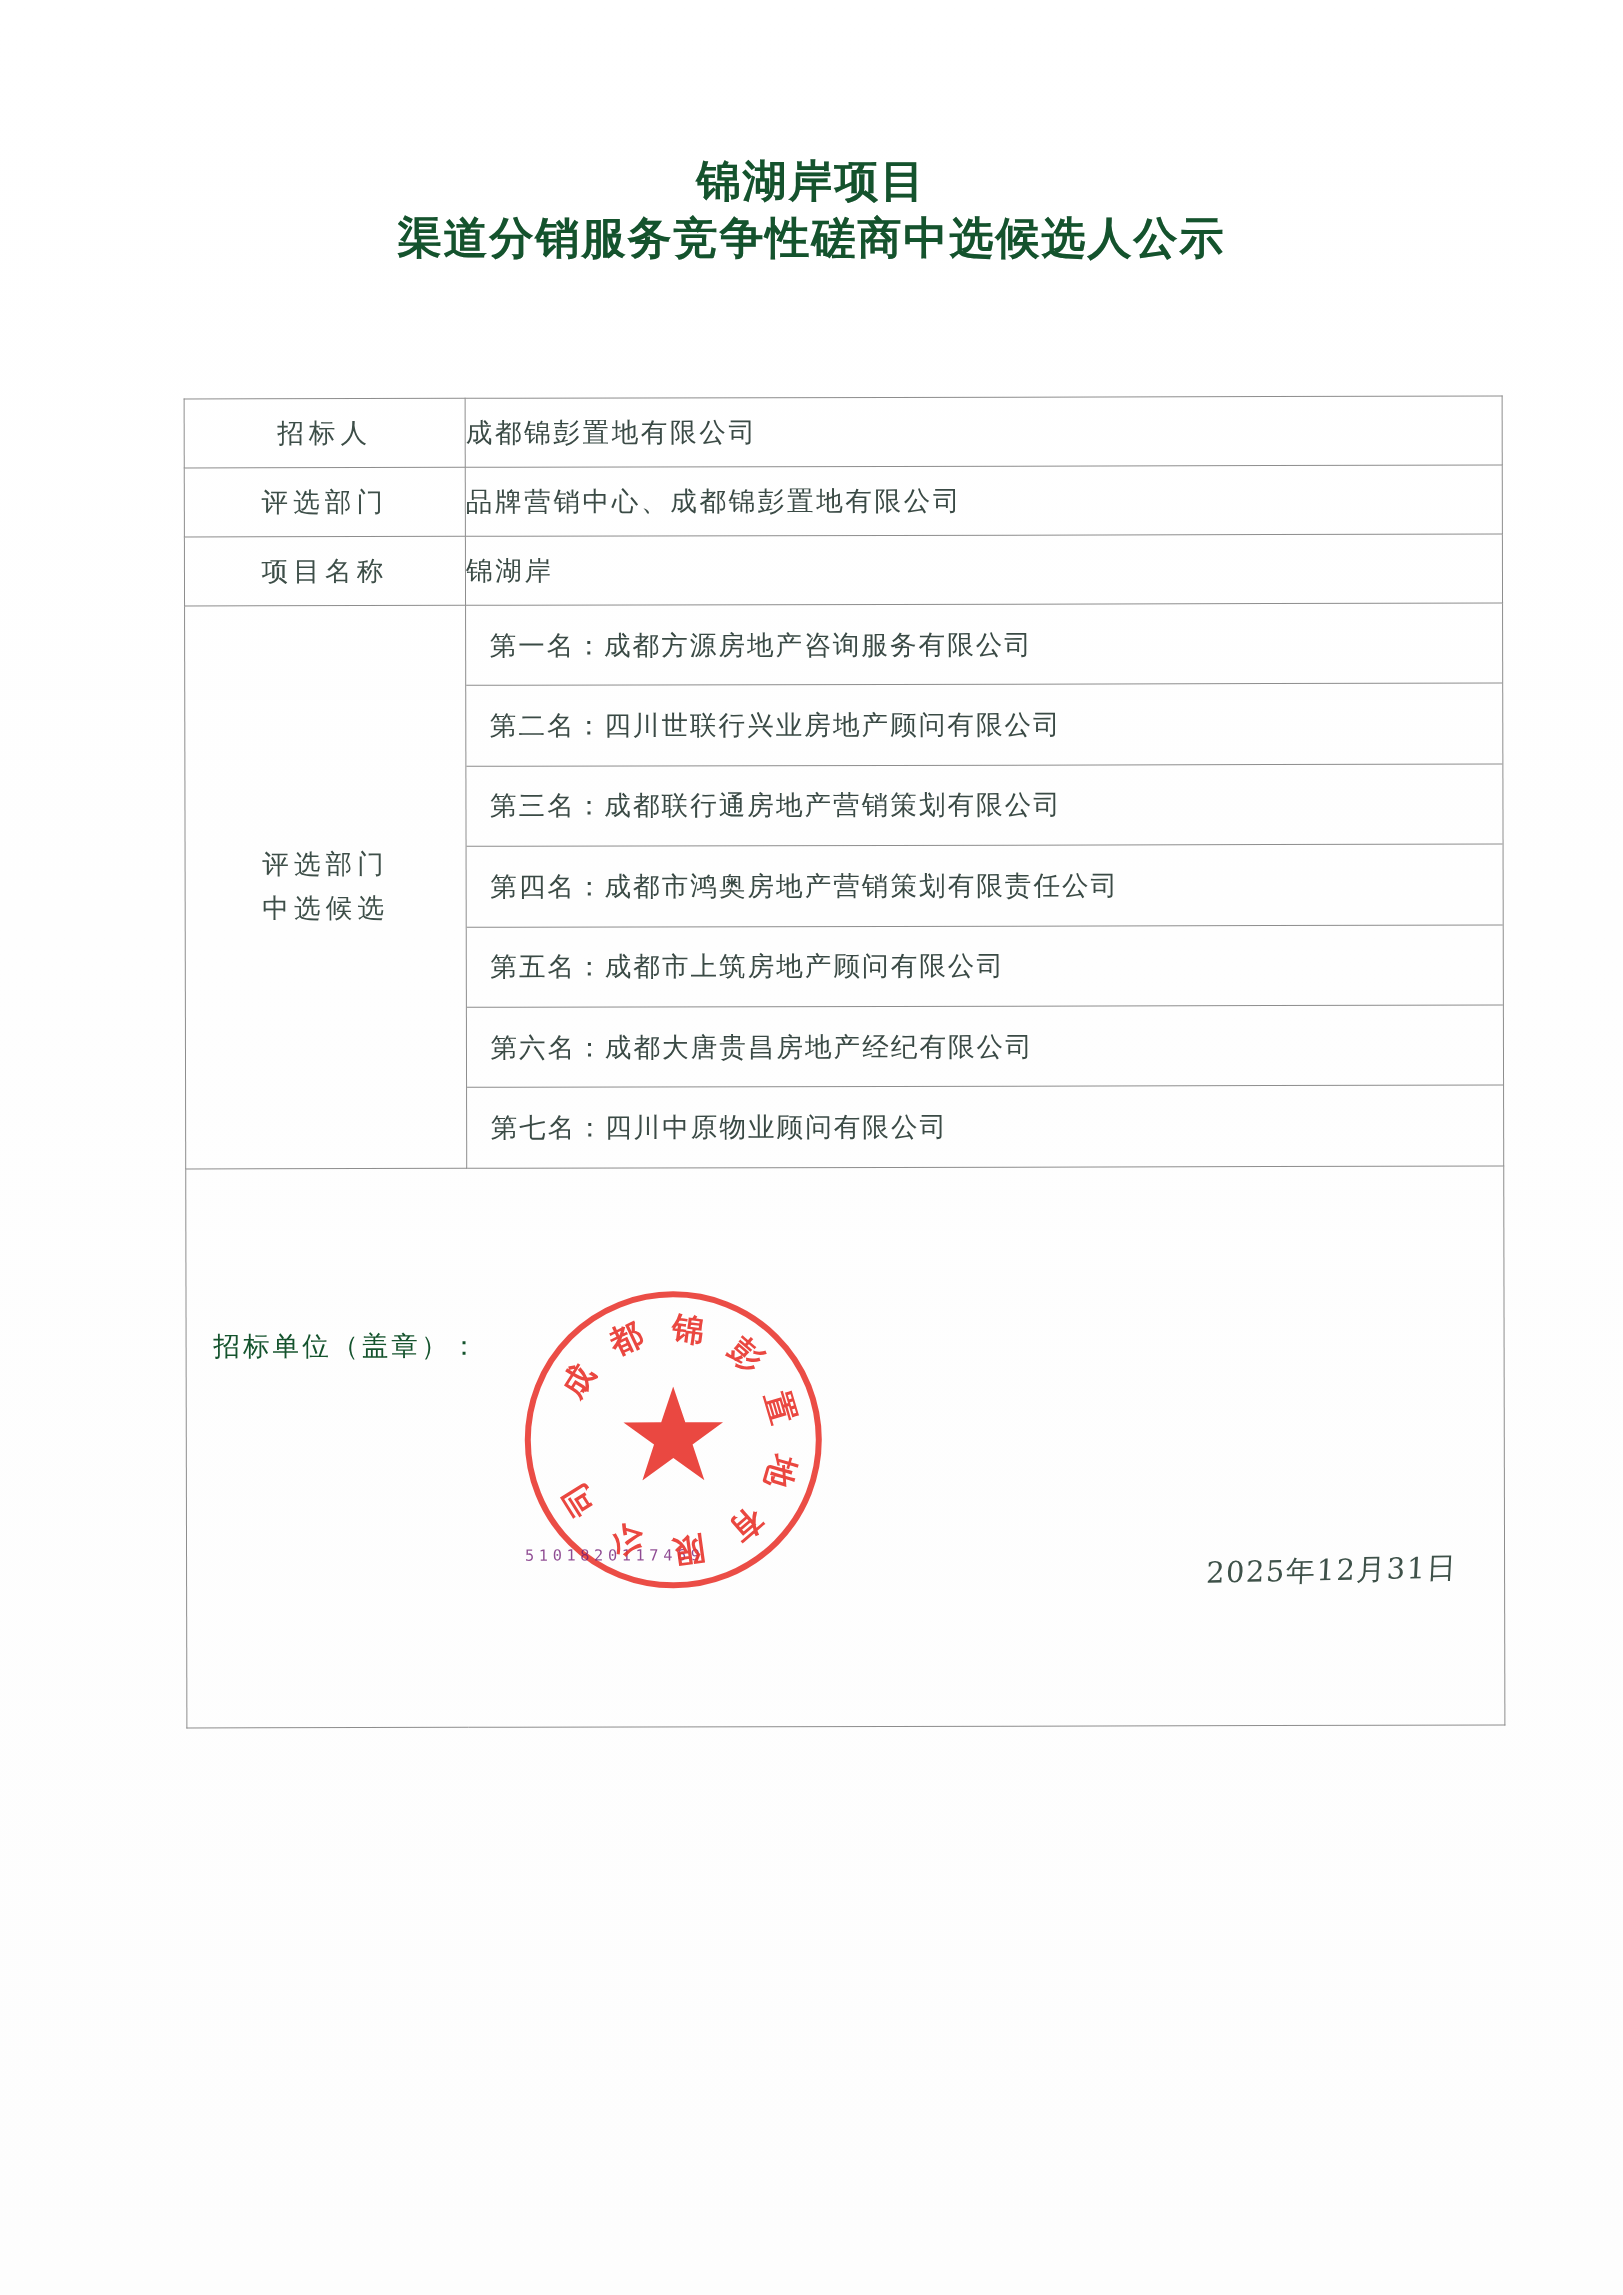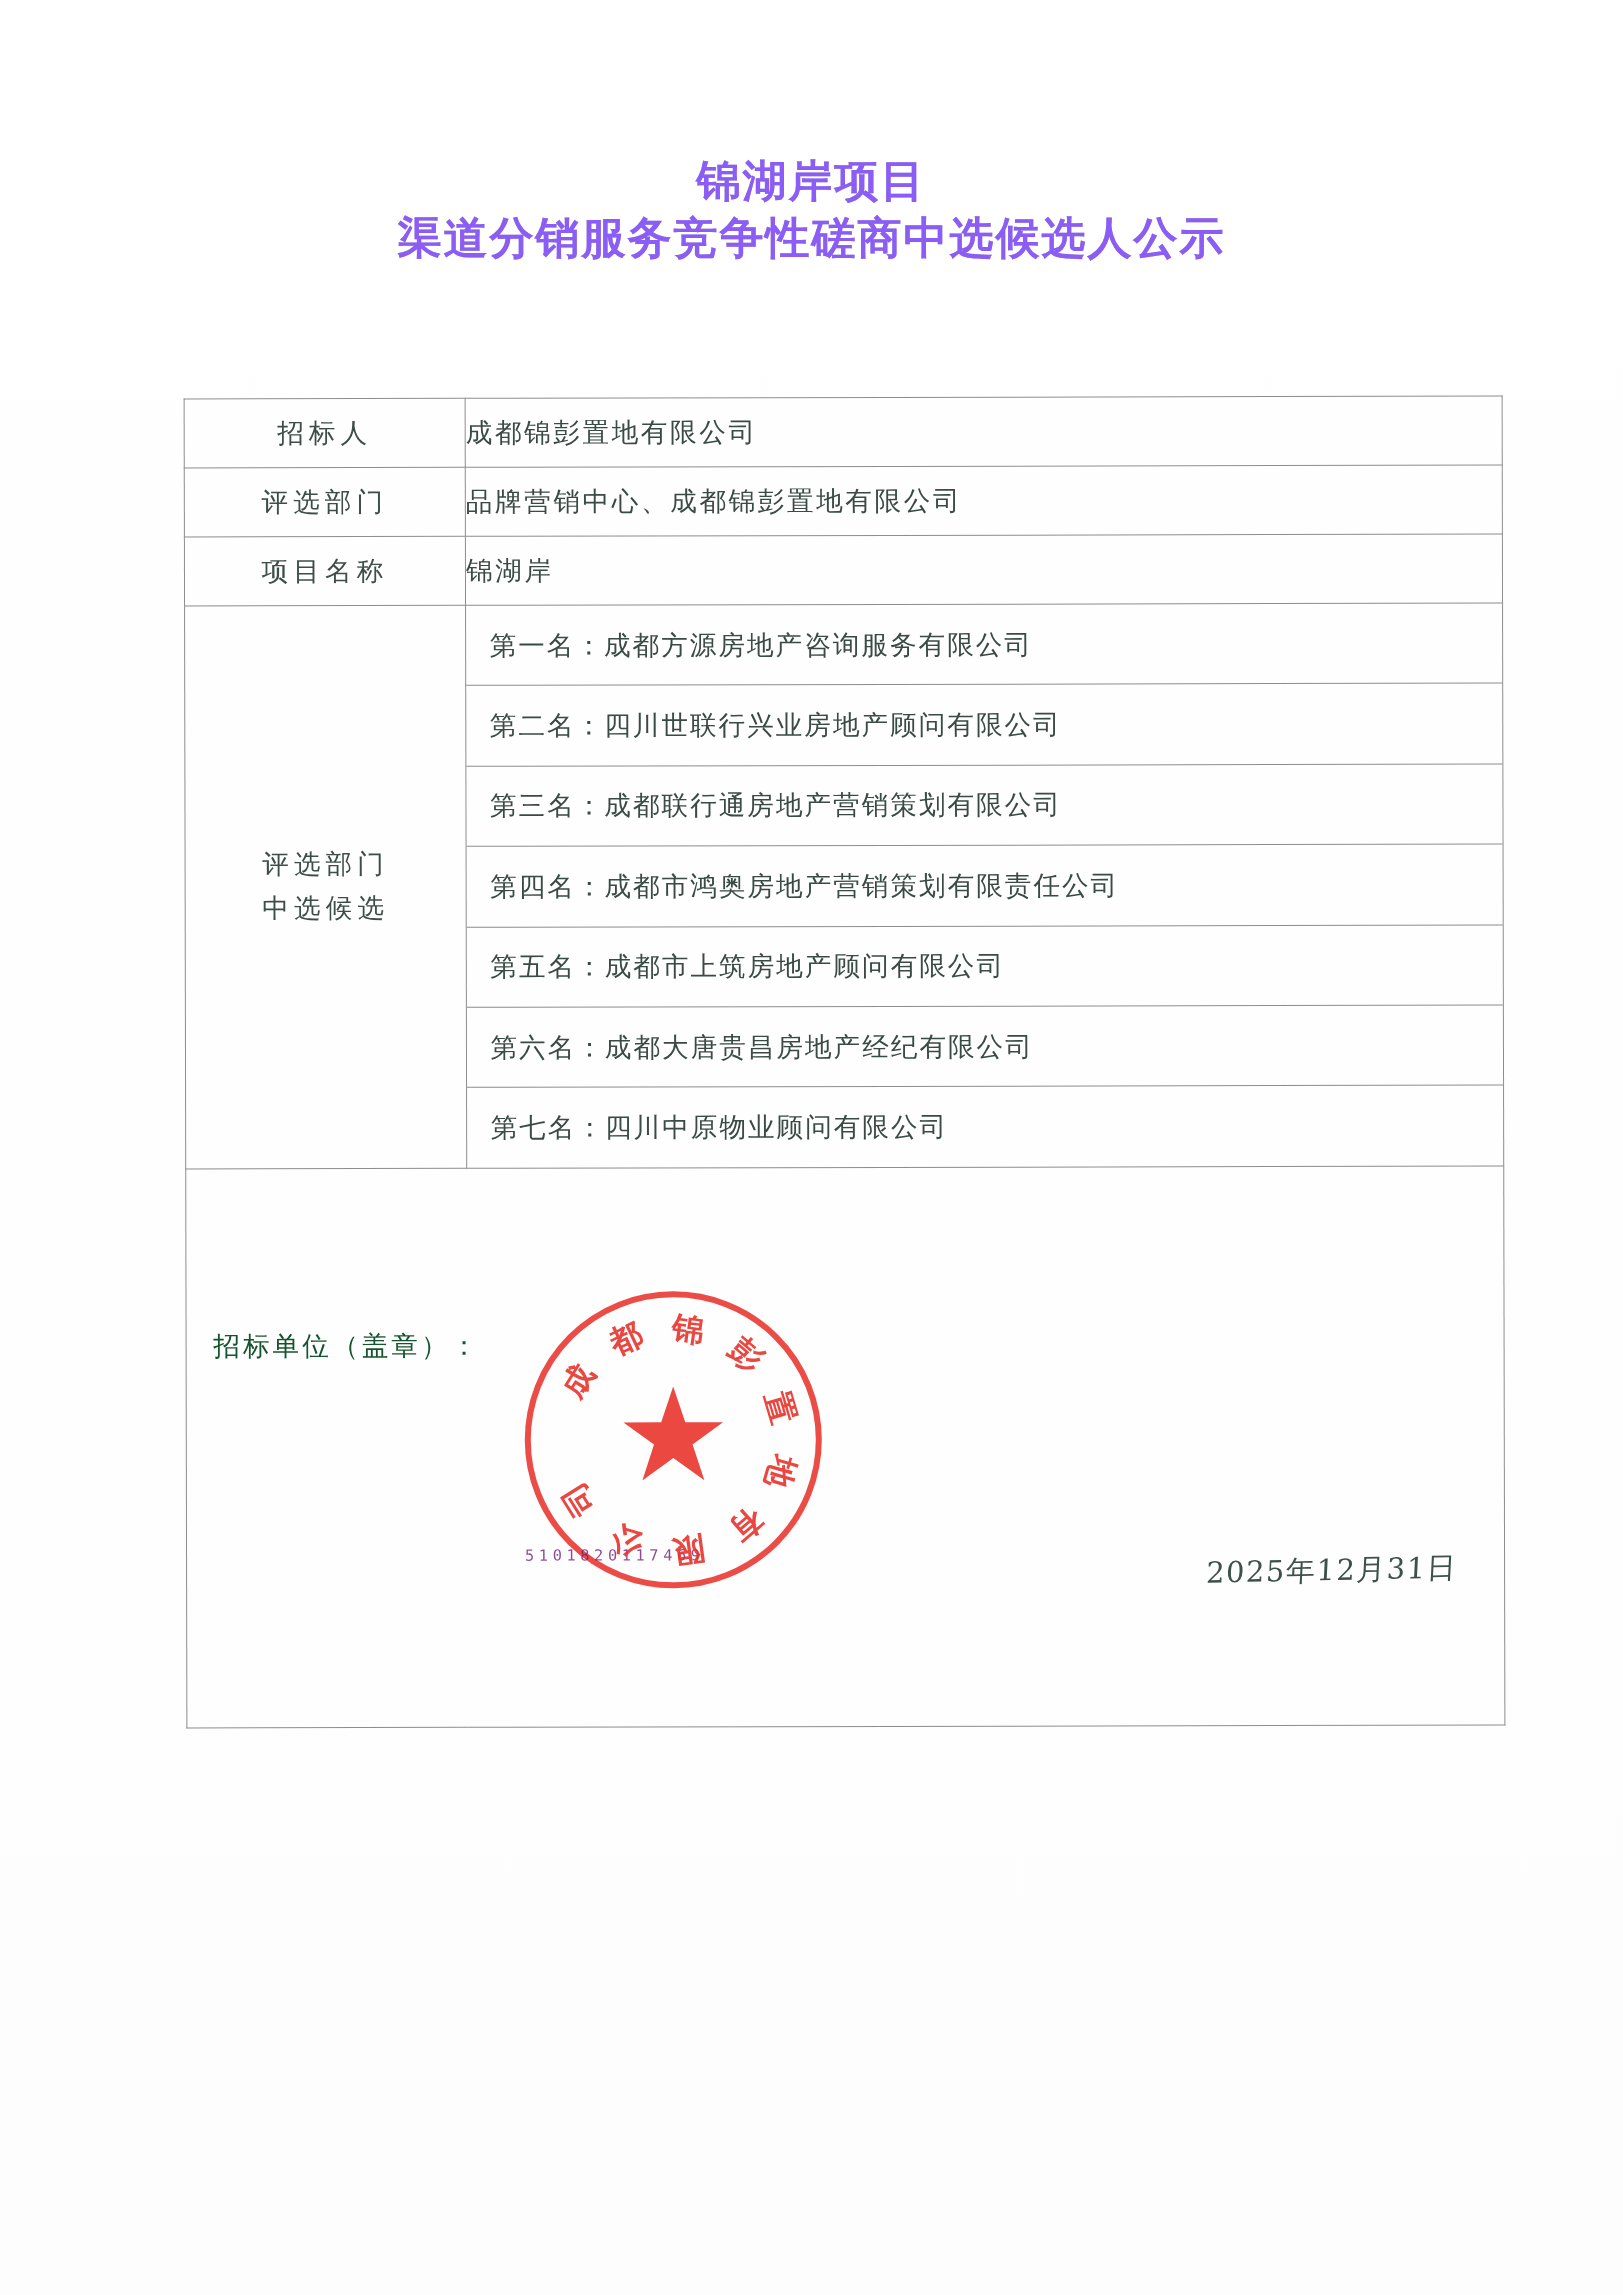--- a/index.html
+++ b/index.html
@@ -22,21 +22,21 @@
 
   
   .title-block {
     position:absolute;
     left:0; right:0;
     top: 153px;
     text-align:center;
   }
   .title-line {
     display:block;
-    color:#8b5cf6;
+    color:#14532d;
     font-weight:bold;
     font-family:"Liberation Serif","DejaVu Serif",serif;
     letter-spacing: 2px;
     line-height: 1.30;
     text-shadow: 0 0 0.5px rgba(45,74,66,0.35);
   }
   .title-line.l1 { font-size: 44px; }
   .title-line.l2 { font-size: 44px; }
 
   

